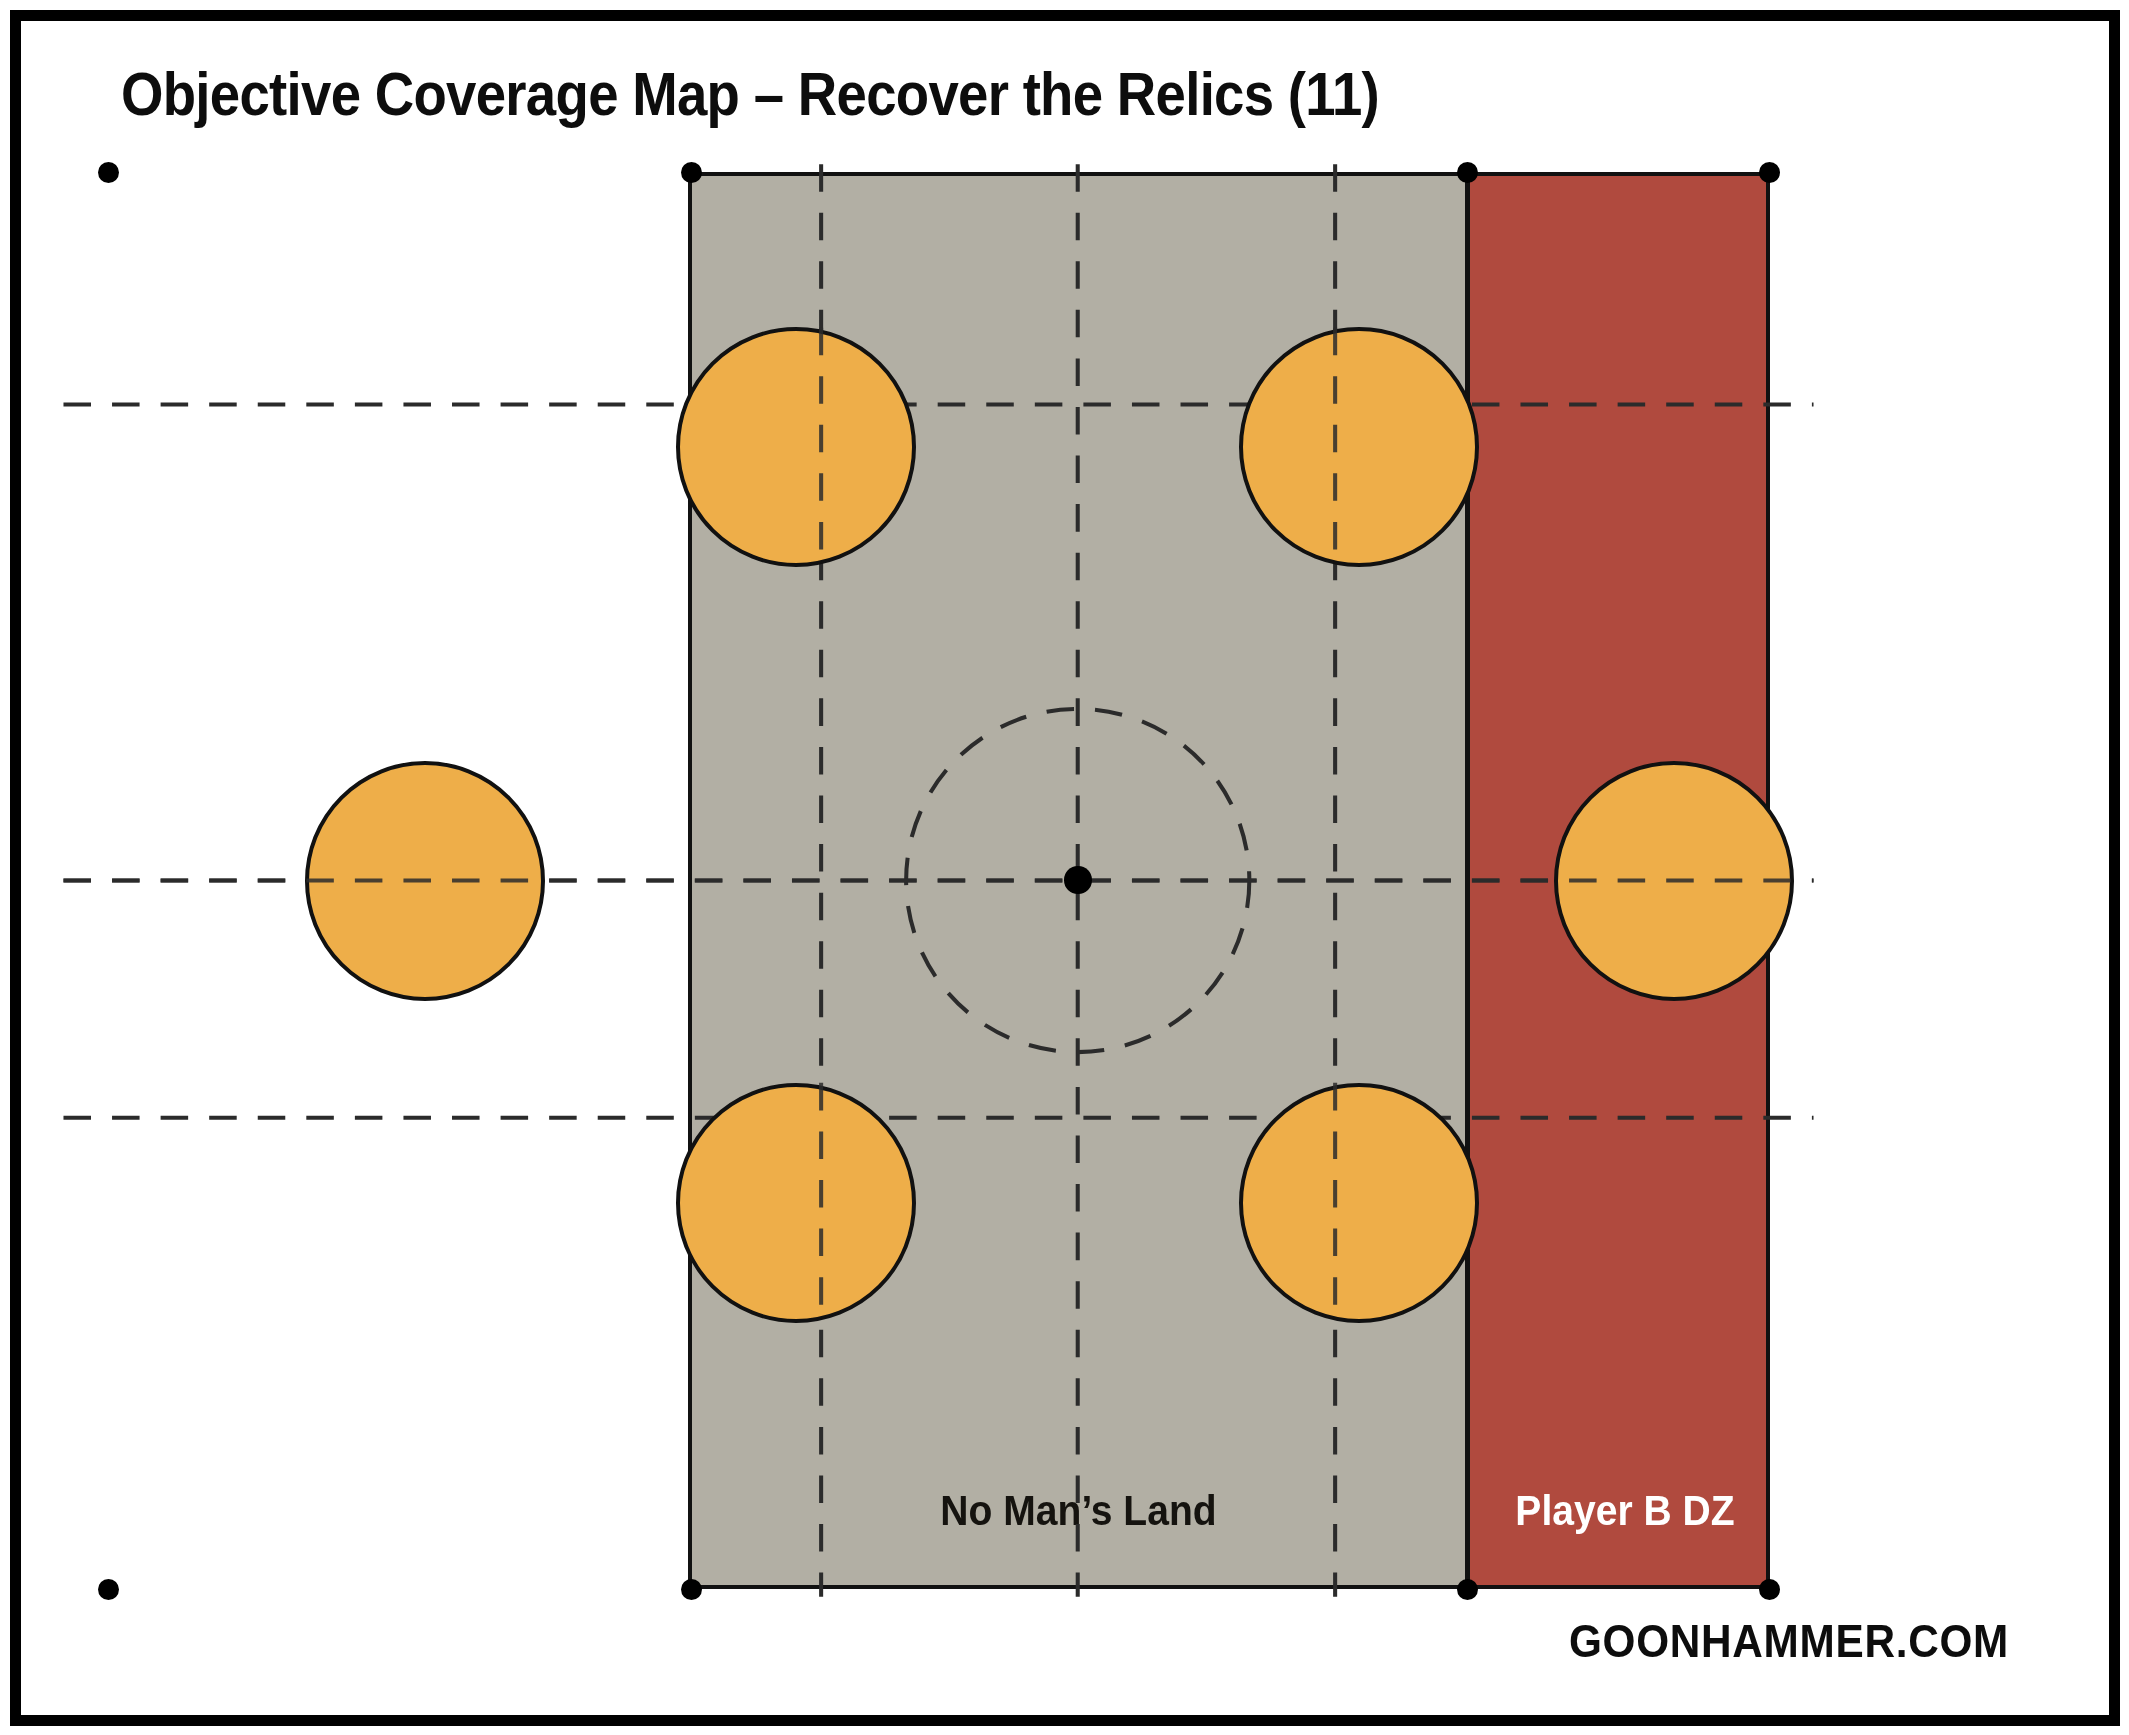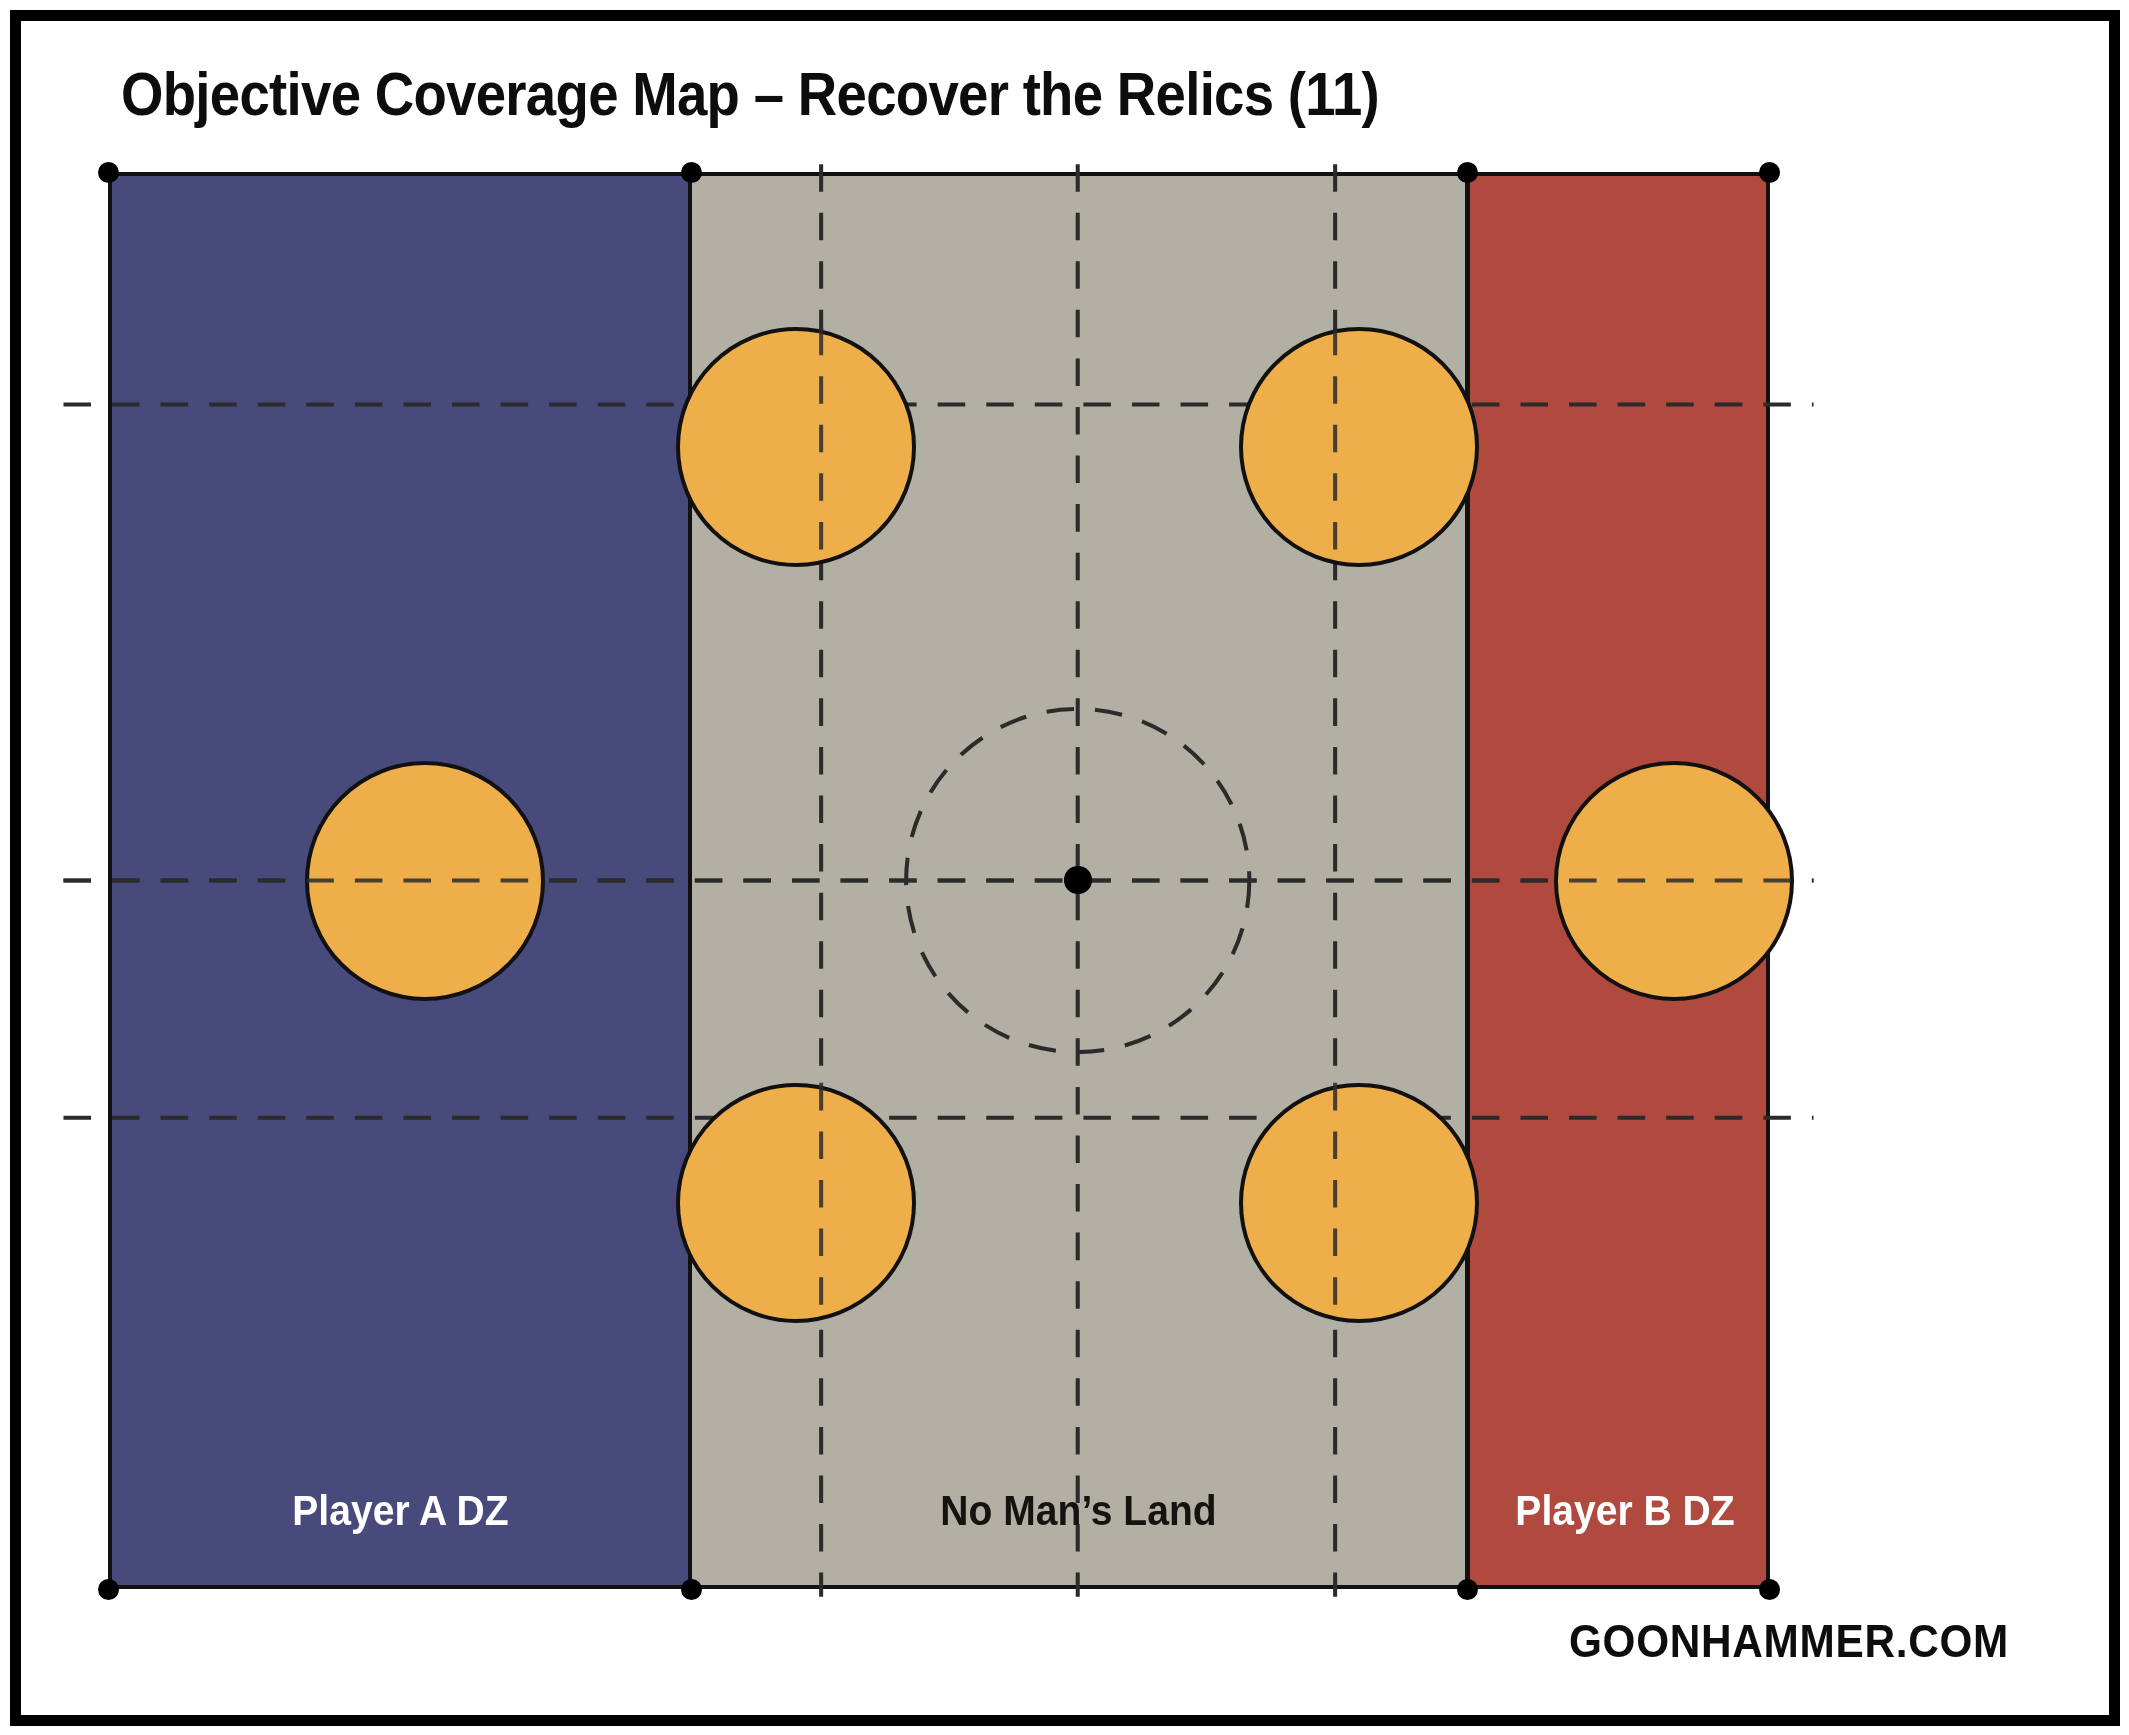--- a/index.html
+++ b/index.html
@@ -145,23 +145,20 @@
 <body>
 
 <div id="page">
 
   <div class="frame"></div>
 
   <div class="title">Objective Coverage Map – Recover the Relics (11)</div>
 
   <div id="board">
 
-    <div class="zone zone-a" style="background:#474a7b;">
-      <div class="zone-label label-light">Player A DZ</div>
-    </div>
 
     <div class="zone zone-nml" style="background:#b2afa4;">
       <div class="zone-label label-dark">No Man’s Land</div>
     </div>
 
     <div class="zone zone-b" style="background:#b04a3e;">
       <div class="zone-label label-light">Player B DZ</div>
     </div>
 
     <svg class="grid-svg" viewBox="0 0 2052 1750">

